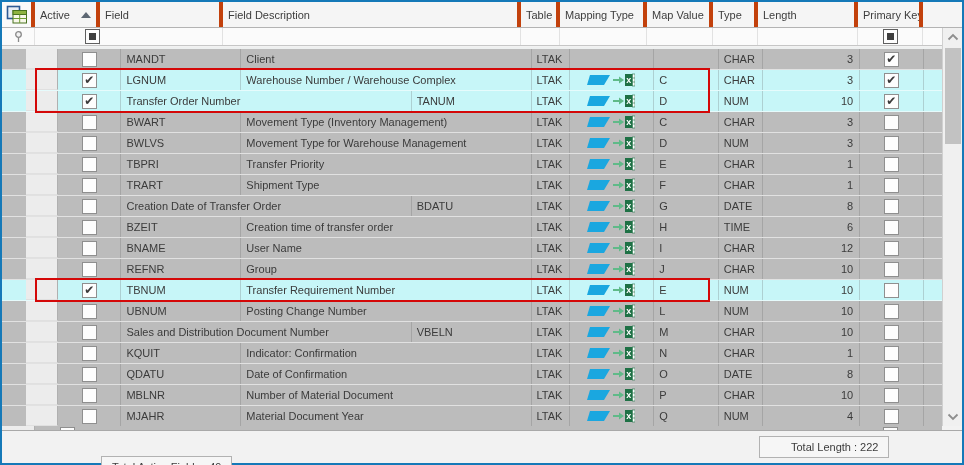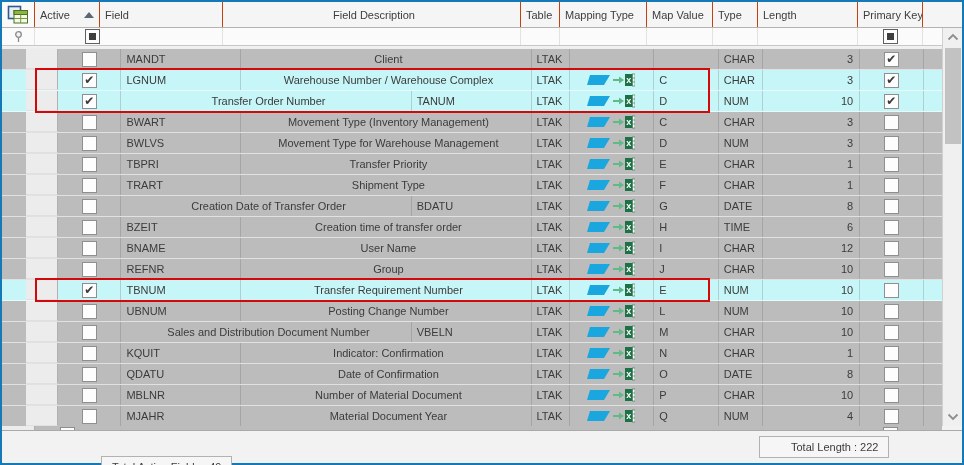--- a/index.html
+++ b/index.html
@@ -4,34 +4,34 @@
 <style>
   * { margin:0; padding:0; box-sizing:border-box; }
   body { font-family:"Liberation Sans", sans-serif; background:#fff; }
   .stage { position:relative; width:964px; height:465px; background:#fff; overflow:hidden; }
   .grid { position:absolute; inset:0; border:2px solid #1579b8; background:#f2f2f2; }
 
   
   .c-ind   { width:33px; }
   .c-active{ width:65px; }
   .c-field { width:123px; }
-  .c-desc  { width:298px;justify-content:center; }
+  .c-desc  { width:298px; }
   .c-table { width:39px; }
   .c-map   { width:87px; }
   .c-mapval{ width:66px; }
   .c-type  { width:45px; }
   .c-len   { width:100px; }
   .c-pk    { width:65px; }
   .c-fill  { width:19px; }
 
   
   .header { position:absolute; top:0; left:0; width:960px; height:26px; display:flex;
             background:#f5f5f5; border-bottom:1px solid #b3b3b3; color:#3d3d3d; font-size:11px; }
   .hcell { position:relative; display:flex; align-items:center; padding-left:5px;
-           border-right:1px solid #c2410c; overflow:hidden; white-space:nowrap; }
+           border-right:4px solid #c2410c; overflow:hidden; white-space:nowrap; }
   .hcell.c-ind { justify-content:center; padding-left:0; background:#fafafa; }
   .hcell.c-fill { border-right:none; }
   .hcell.scrollcap { width:20px; border-right:none; }
   .sort-asc { position:absolute; right:5px; top:10px; width:0; height:0;
               border-left:5px solid transparent; border-right:5px solid transparent;
               border-bottom:6px solid #5d6773; }
 
   
   .filterrow { position:absolute; top:26px; left:0; width:940px; height:18px; display:flex;
                background:#fbfbfb; border-bottom:1px solid #c6c6c6; }

